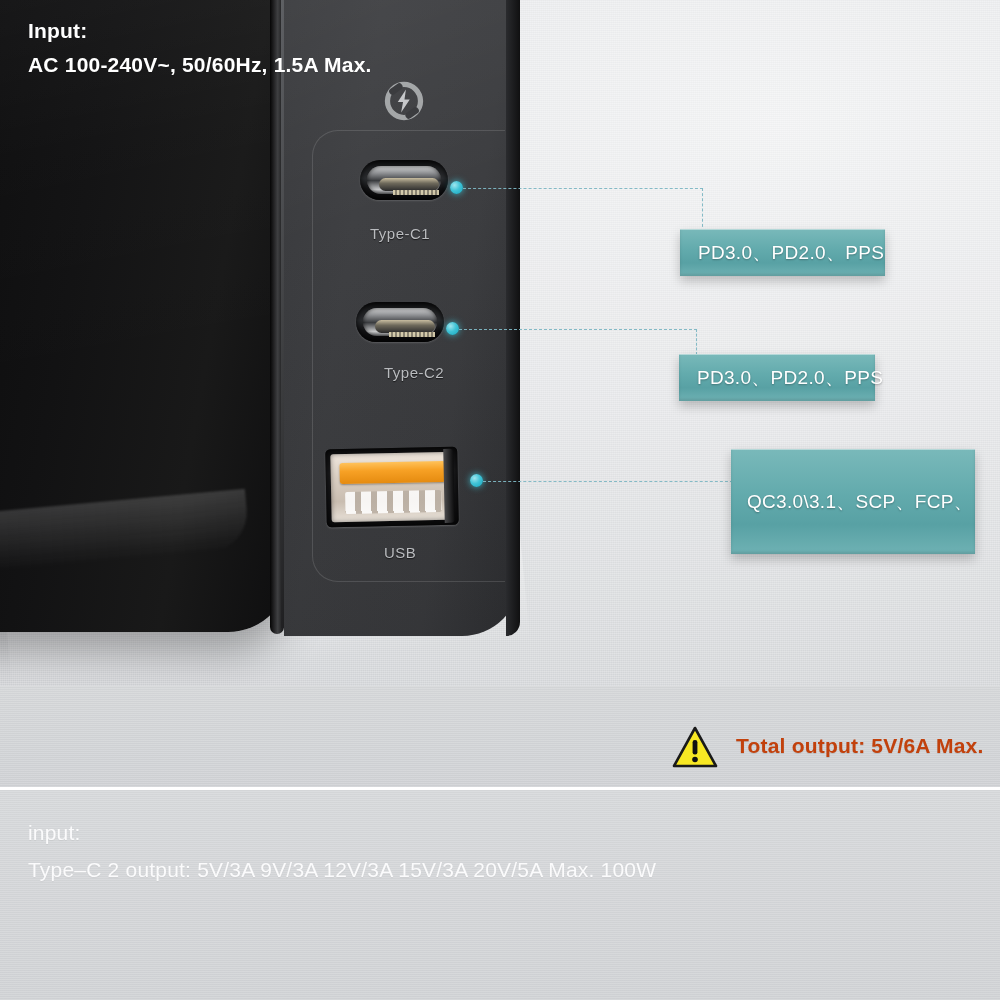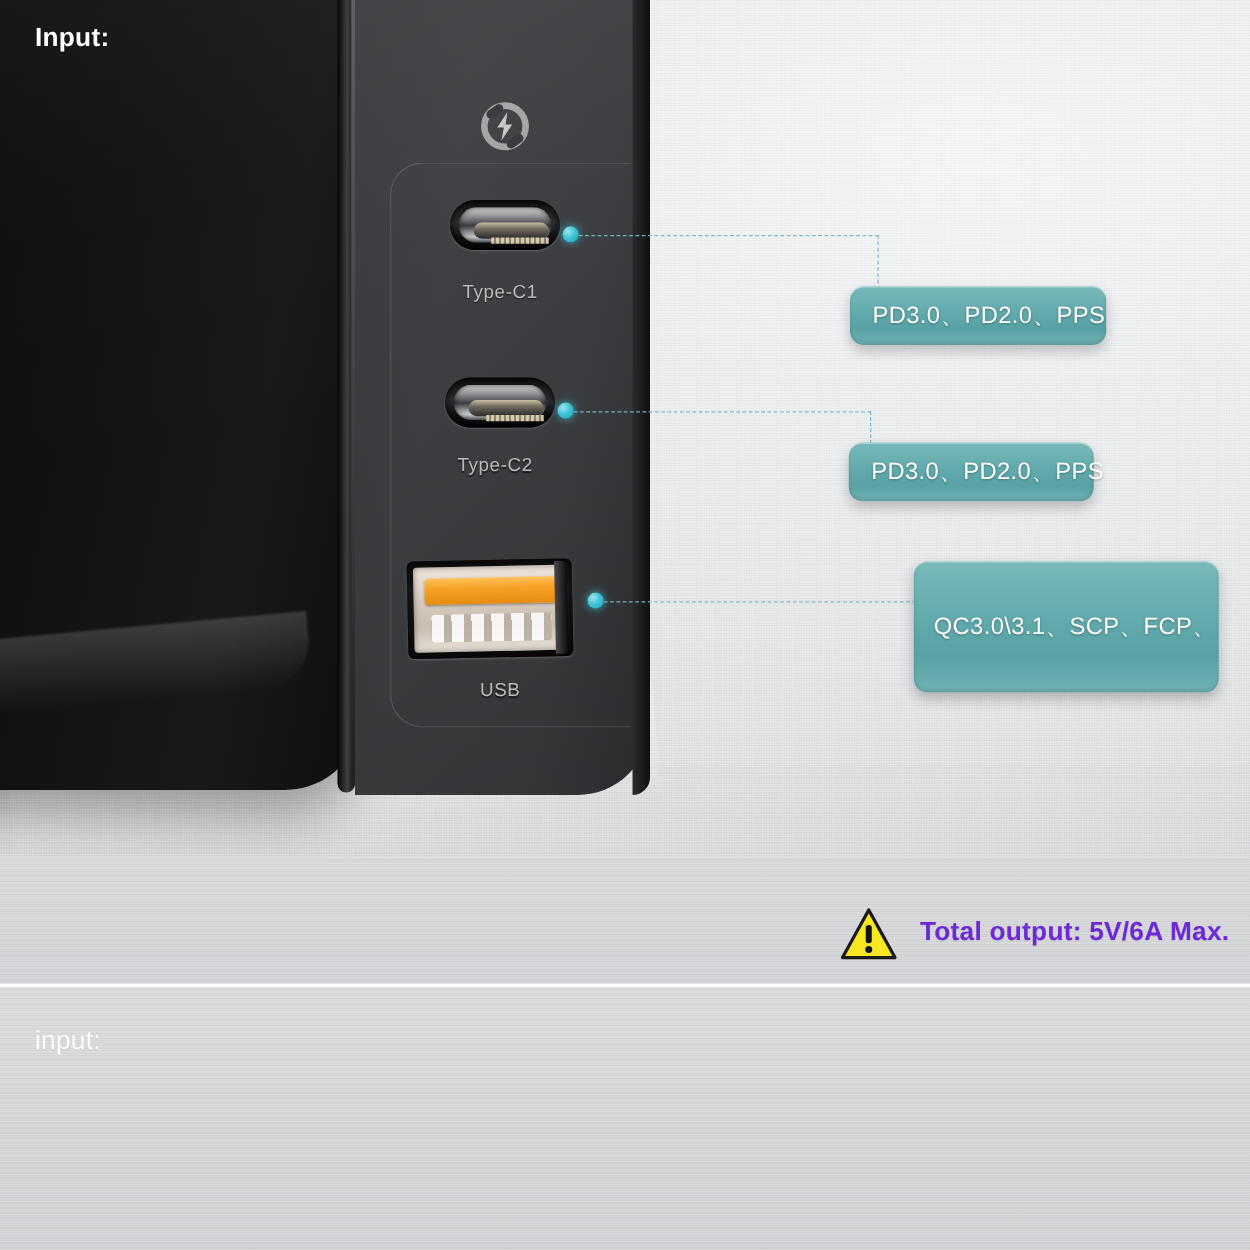--- a/index.html
+++ b/index.html
@@ -135,21 +135,21 @@
   .dot{
     position:absolute;width:13px;height:13px;border-radius:50%;
     background:radial-gradient(circle at 35% 32%,#9fe6ee 0%,#3fc3d6 45%,#17a5bd 100%);
     box-shadow:0 0 7px rgba(64,200,220,.85);
   }
   .dash-h{position:absolute;height:0;border-top:1.6px dashed #7fb8c4;opacity:.95;}
   .dash-v{position:absolute;width:0;border-left:1.6px dashed #7fb8c4;opacity:.95;}
 
   
   .callout{
-    position:absolute;border-radius:11px;
+    position:absolute;border-radius:0;
     background:linear-gradient(to bottom,#79b9ba 0%,#63abad 42%,#58a1a4 72%,#6fb2b4 100%);
     box-shadow:0 5px 10px rgba(0,0,0,.22), inset 0 1px 0 rgba(255,255,255,.45), inset 0 -2px 3px rgba(0,0,0,.12);
     color:#ffffff;display:flex;flex-direction:column;justify-content:center;
     padding:0 18px;box-sizing:border-box;
   }
   .callout .line{
     font-size:19px;line-height:29px;letter-spacing:.3px;white-space:nowrap;
     text-shadow:0 1px 2px rgba(0,0,0,.3);
   }
 
@@ -164,21 +164,21 @@
   }
   .band-left{position:absolute;left:28px;top:14px;}
   .band-left .t{
     color:#ffffff;font-weight:bold;font-size:21px;line-height:34px;
     letter-spacing:.2px;white-space:nowrap;
     text-shadow:0 1px 1px rgba(0,0,0,.10);
   }
   .warn{position:absolute;left:672px;top:726px;width:46px;height:42px;}
   .warn svg{width:46px;height:42px;display:block;}
   .total{
-    position:absolute;left:736px;top:734px;color:#6d28d9;font-weight:bold;
+    position:absolute;left:736px;top:734px;color:#c2410c;font-weight:bold;
     font-size:21px;letter-spacing:.2px;white-space:nowrap;
     text-shadow:0 1px 1px rgba(0,0,0,.10);
   }
   .sep{position:absolute;left:0;top:787px;width:1000px;height:3px;background:#ffffff;}
 
   
   .detail{
     position:absolute;left:0;top:790px;width:1000px;height:210px;
     background:linear-gradient(to bottom,#d6d8da,#d0d2d5);
   }
@@ -229,21 +229,21 @@
       </div>
       <div class="plabel" style="left:430px;top:265px;">Type-C1</div>
 
       <div class="port typec" style="left:416px;top:342px;">
         <div class="inner">
           <div class="tongue">
             <div class="pins"></div>
           </div>
         </div>
       </div>
-      <div class="plabel" style="left:426px;top:404px;">Type-C2</div>
+      <div class="plabel" style="left:444px;top:404px;">Type-C2</div>
 
       <div class="port usb" style="left:386px;top:488px;transform:rotate(-1.2deg);">
         <div class="shell">
           <div class="orange"></div>
           <div class="teeth"></div>
         </div>
         <div class="rightwall"></div>
       </div>
       <div class="plabel" style="left:444px;top:584px;">USB</div>
     </div>
@@ -270,32 +270,34 @@
     <div class="callout" style="left:731px;top:449px;width:244px;height:105px;padding:0 16px;">
       <div class="line">QC3.0\3.1、SCP、FCP、</div>
     </div>
   </div>
 
   <div class="band">
     <div class="grain2"></div>
   </div>
   <div class="band-left">
     <div class="t">Input:</div>
+    <div class="t">AC 100-240V~, 50/60Hz, 1.5A Max.</div>
   </div>
 
   <div class="warn">
     <svg viewBox="0 0 46 42">
       <path d="M23 2 L44 40 L2 40 Z" fill="#f7e723" stroke="#1a1a1a" stroke-width="2.6" stroke-linejoin="round"></path>
       <rect x="20.6" y="14" width="4.8" height="14.5" rx="2.2" fill="#111"></rect>
       <circle cx="23" cy="33.5" r="2.8" fill="#111"></circle>
     </svg>
   </div>
   <div class="total">Total output: 5V/6A Max.</div>
   <div class="sep"></div>
 
   <div class="detail">
     <div class="grain3"></div>
     <div class="lines">
       <div class="d">input:</div>
+      <div class="d">Type–C 2 output: 5V/3A 9V/3A 12V/3A 15V/3A 20V/5A Max. 100W</div>
     </div>
   </div>
 
 </div>
 
 </body></html>

